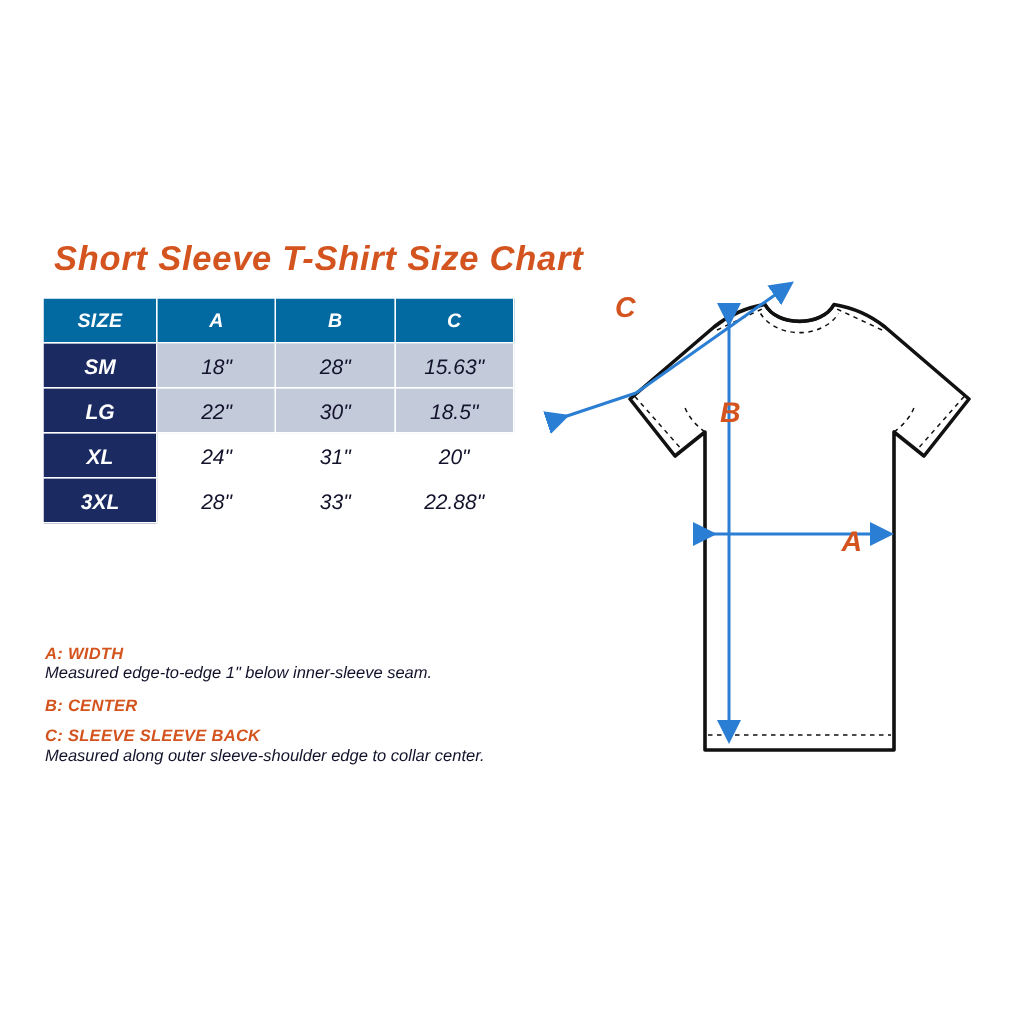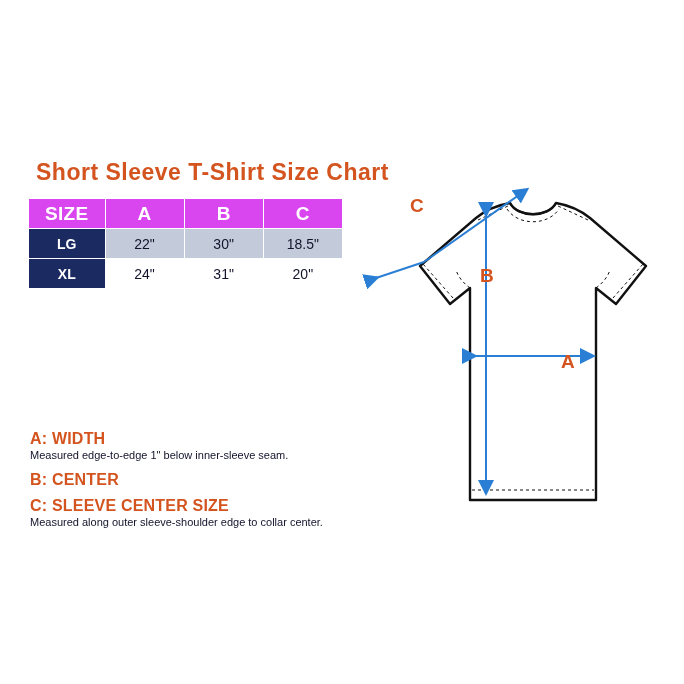--- a/index.html
+++ b/index.html
@@ -10,20 +10,21 @@
     width: 684px;
     height: 684px;
     background: #ffffff;
     font-family: "Liberation Sans", sans-serif;
     overflow: hidden;
   }
   #root {
     position: relative;
     width: 586px;
     height: 684px;
+    font-style: italic;
   }
 
   
   .chart-title {
     position: absolute;
     left: 36px;
     top: 159px;
     font-size: 23px;
     font-weight: bold;
     color: #d4541f;
@@ -40,24 +41,24 @@
     width: 315px;
   }
   .size-table td, .size-table th {
     border: 1px solid #ffffff;
     text-align: center;
     font-size: 14px;
     height: 29px;
     padding: 0;
   }
   .size-table thead th {
-    background: #d946ef;
+    background: #0369a1;
     color: #ffffff;
     font-weight: bold;
-    font-size: 19px;
+    font-size: 13px;
     letter-spacing: 0.3px;
     text-align: center;
   }
   .size-table tbody td.size-cell {
     background: #1b2b62;
     color: #ffffff;
     font-weight: bold;
     width: 76px;
   }
   .size-table tbody td.val {
@@ -85,21 +86,21 @@
   
   .notes {
     position: absolute;
     left: 30px;
     top: 430px;
     width: 340px;
   }
   .note-head {
     color: #d4541f;
     font-weight: bold;
-    font-size: 16px;
+    font-size: 11px;
     margin-top: 8px;
     letter-spacing: 0.2px;
   }
   .note-head:first-child { margin-top: 0; }
   .note-body {
     color: #12132b;
     font-size: 11px;
     margin-top: 1px;
     line-height: 1.25;
   }
@@ -136,39 +137,51 @@
     <thead>
       <tr>
         <th>SIZE</th>
         <th>A</th>
         <th>B</th>
         <th>C</th>
       </tr>
     </thead>
     <tbody>
       <tr class="odd">
+        <td class="size-cell">SM</td>
+        <td class="val">18"</td>
+        <td class="val">28"</td>
+        <td class="val">15.63"</td>
+      </tr>
+      <tr class="odd">
         <td class="size-cell">LG</td>
         <td class="val">22"</td>
         <td class="val">30"</td>
         <td class="val">18.5"</td>
       </tr>
       <tr class="even">
         <td class="size-cell">XL</td>
         <td class="val">24"</td>
         <td class="val">31"</td>
         <td class="val">20"</td>
       </tr>
+      <tr class="even">
+        <td class="size-cell">3XL</td>
+        <td class="val">28"</td>
+        <td class="val">33"</td>
+        <td class="val">22.88"</td>
+      </tr>
     </tbody>
   </table>
 
   <div class="notes">
     <div class="note-head">A: WIDTH</div>
     <div class="note-body">Measured edge-to-edge 1" below inner-sleeve seam.</div>
     <div class="note-head">B: CENTER</div>
-    <div class="note-head">C: SLEEVE CENTER SIZE</div>
+    <div class="note-head">C: SLEEVE SLEEVE BACK</div>
     <div class="note-body">Measured along outer sleeve-shoulder edge to collar center.</div>
   </div>
 
   <div class="shirt-wrap">
     <svg width="310" height="370" viewBox="0 0 310 370">
 
       <g fill="#ffffff" stroke="#111111" stroke-width="2.4" stroke-linejoin="round">
         <path d="M118 48
                  C 128 40, 140 35, 152 33
                  C 160 48, 190 48, 198 33

